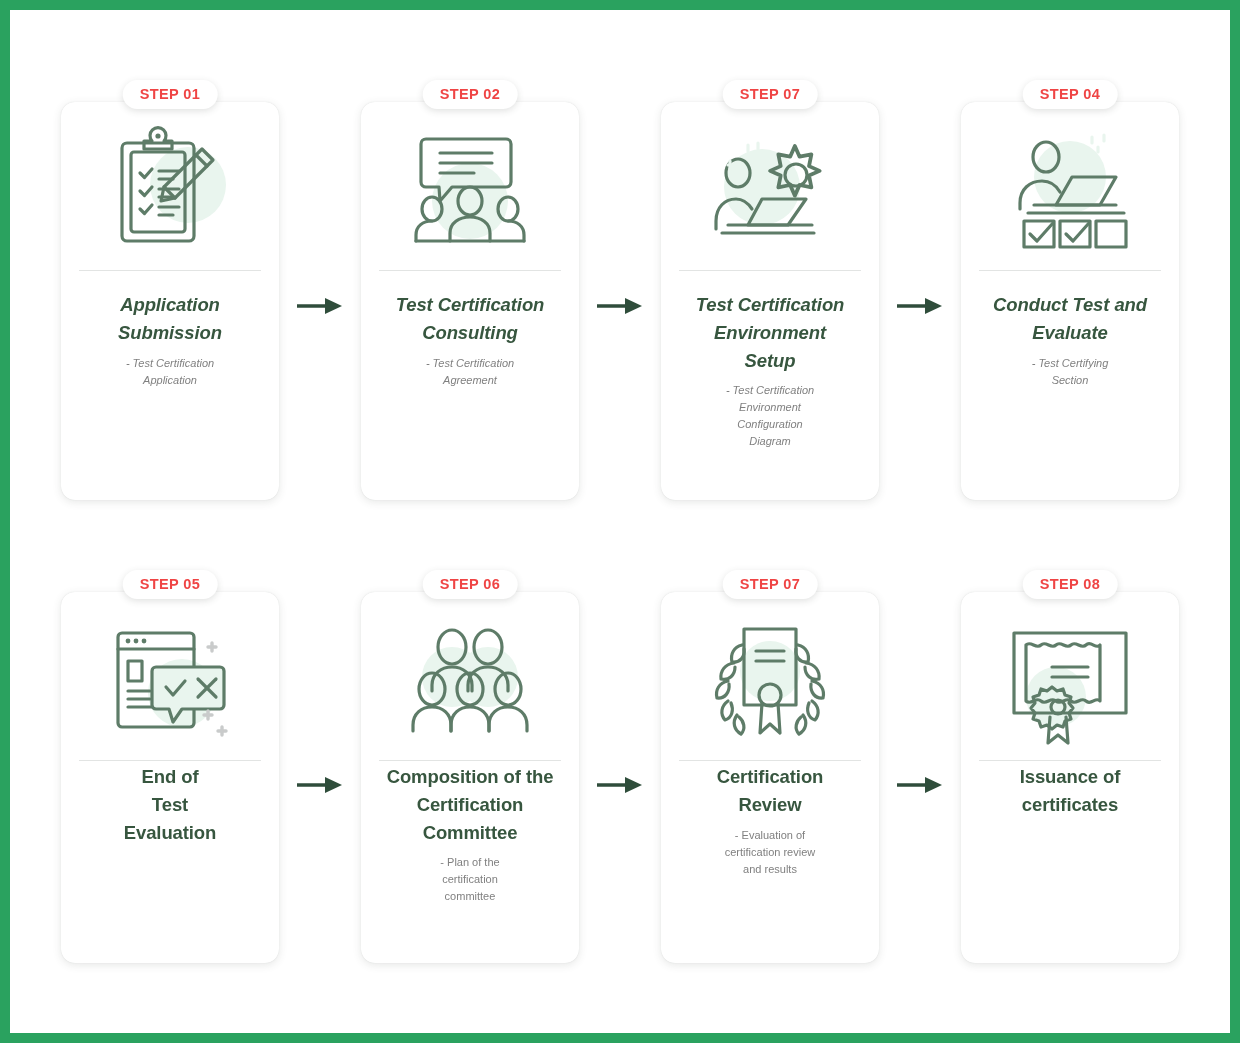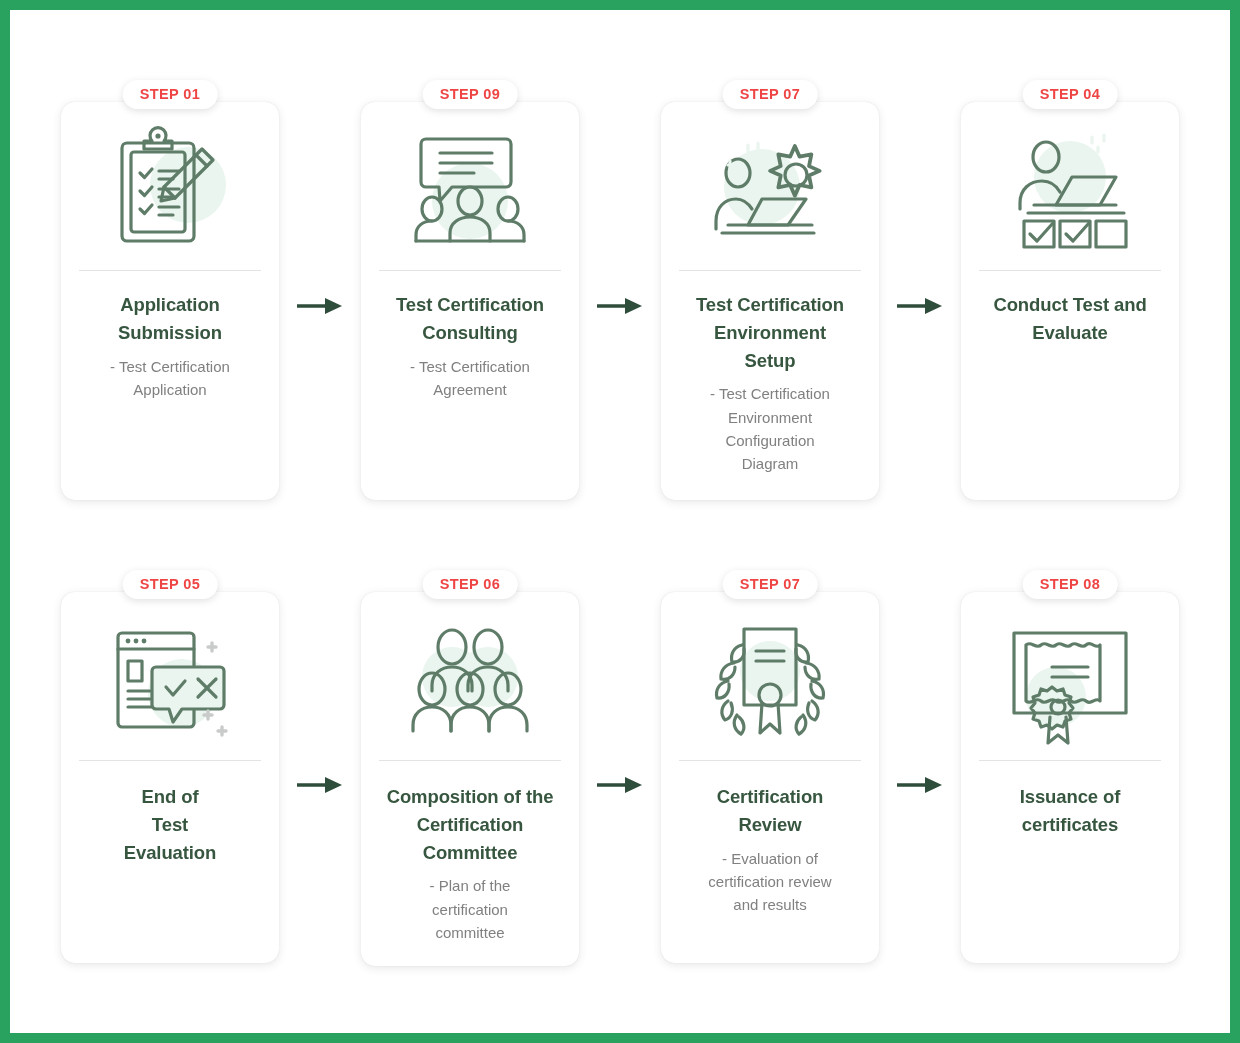--- a/index.html
+++ b/index.html
@@ -58,21 +58,21 @@
     width: 218px;
     background: #ffffff;
     border-radius: 14px;
     box-shadow: 0 2px 9px rgba(60, 70, 64, 0.13),
                 0 0 1px rgba(60, 70, 64, 0.18);
     padding: 16px 14px 22px 14px;
     display: flex;
     flex-direction: column;
     align-items: center;
   }
-  .row-1 .card { min-height: 398px; }
+  .row-1 .card { min-height: 398px; font-style: italic; }
   .row-2 .card { min-height: 371px; }
 
   .badge {
     position: absolute;
     top: 0px;
     left: 50%;
     transform: translateX(-50%);
     background: #ffffff;
     color: #ef4444;
     font-size: 14.5px;
@@ -105,26 +105,26 @@
 
   .title {
     margin-top: 20px;
     color: #37563f;
     font-size: 18.5px;
     font-weight: bold;
     line-height: 1.5;
     text-align: center;
     letter-spacing: -0.1px;
   }
-  .row-2 .title { margin-top: 22px; }
+  .row-2 .title { margin-top: 2px; }
 
   .subtitle {
     margin-top: 8px;
     color: #808080;
-    font-size: 15px;
+    font-size: 11px;
     line-height: 1.55;
     text-align: center;
   }
 
   
   .arrow-cell {
     position: relative;
     width: 82px;
     flex: 0 0 82px;
     height: 420px;
@@ -215,21 +215,21 @@
             <div class="divider"></div>
             <div class="title">
               <div>Test Certification</div>
               <div>Consulting</div>
             </div>
             <div class="subtitle">
               <div>- Test Certification</div>
               <div>Agreement</div>
             </div>
           </div>
-          <div class="badge">STEP 09</div>
+          <div class="badge">STEP 02</div>
         </div>
         <div class="arrow-cell">
           <div class="arrow"><svg width="48" height="20" viewBox="0 0 48 20">
     <path d="M1 10h34" stroke="#2f4d3b" stroke-width="3.4" stroke-linecap="butt" fill="none"></path>
     <path d="M29 2l17 8-17 8z" fill="#2f4d3b"></path>
   </svg></div>
         </div>
         <div class="step-cell">
           <div class="card">
             <div class="icon-wrap">
@@ -303,20 +303,24 @@
                   <path d="M94 18v5"></path>
           <path d="M70 26h5"></path>
                   <path d="M72 22v8"></path>
         </g>
       </svg>
             </div>
             <div class="divider"></div>
             <div class="title">
               <div>Conduct Test  and</div>
               <div>Evaluate</div>
+            </div>
+            <div class="subtitle">
+              <div>- Test Certifying</div>
+              <div>Section</div>
             </div>
           </div>
           <div class="badge">STEP 04</div>
         </div>
       </div>
       <div class="row row-2">
         <div class="step-cell">
           <div class="card">
             <div class="icon-wrap">
               <svg width="132" height="124" viewBox="0 0 132 124">

